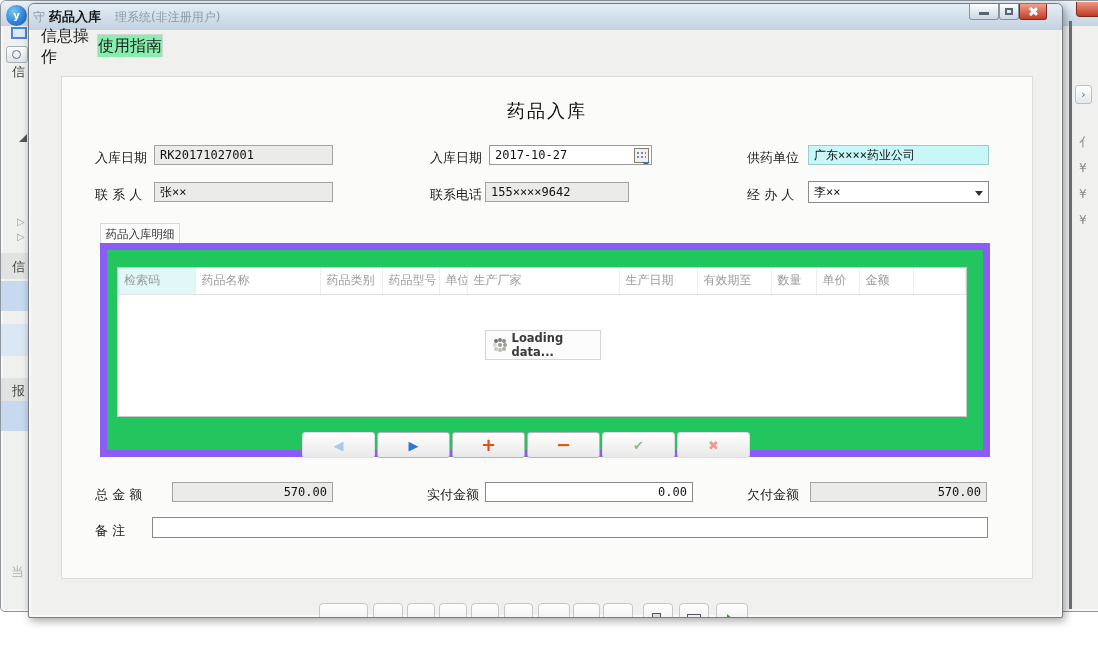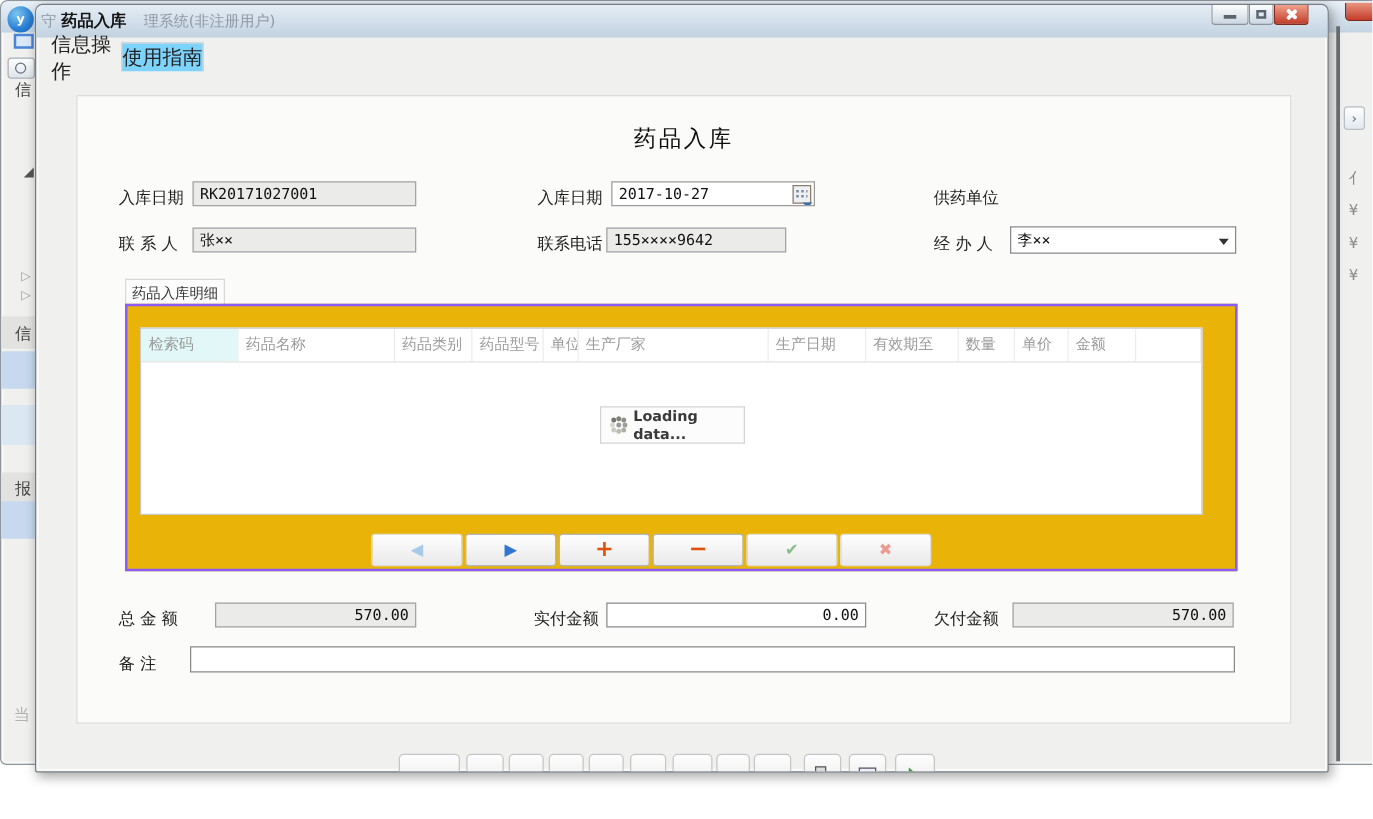--- a/index.html
+++ b/index.html
@@ -53,21 +53,21 @@
   .win-btn.max { left:970px; width:20px; }
   .win-btn.close { left:990px; width:28px; background:linear-gradient(#f0a08c,#c23c28); border-color:#7e2a1c; }
   .ic-min { position:absolute; left:50%; top:8px; width:10px; height:3px; margin-left:-5px; background:#5a6572; }
   .ic-max { position:absolute; left:50%; top:4px; width:8px; height:7px; margin-left:-4px; border:2px solid #5a6572; }
   .ic-x { position:absolute; left:50%; top:50%; width:10px; height:10px; transform:translate(-50%,-55%); }
   .ic-x:before, .ic-x:after { content:""; position:absolute; left:4px; top:0; width:2.5px; height:10px; background:#fff; border-radius:1px; }
   .ic-x:before { transform:rotate(45deg); } .ic-x:after { transform:rotate(-45deg); }
 
   .menu-tab { position:absolute; font-size:16px; color:#222; height:23px; display:flex; align-items:center; justify-content:center; }
   .menu-tab.plain { left:12px; top:31px; width:52px; }
-  .menu-tab.boxed { left:68px; top:30px; width:66px; background:#7dd3fc; border:1px solid #d6d6d6; border-bottom:none; }
+  .menu-tab.boxed { left:68px; top:30px; width:66px; background:#86efac; border:1px solid #d6d6d6; border-bottom:none; }
 
   .inner-panel { position:absolute; left:32px; top:72px; width:972px; height:503px;
     background:#fbfbfa; border:1px solid #dcdcda; }
   .form-title { position:absolute; left:0; top:22px; width:100%; text-align:center;
     font-size:18px; color:#0c0c0c; letter-spacing:2px; }
   .flabel { position:absolute; font-size:13px; color:#1c1c1c; white-space:nowrap; }
   .field { position:absolute; height:20px; font-family:"DejaVu Sans Mono", monospace;
     font-size:12px; color:#111; display:flex; align-items:center; padding:0 5px; white-space:nowrap; overflow:hidden; }
   .field.ro { background:#ebebe9; border:1px solid #a3a3a3; }
   .field.wh { background:#fff; border:1px solid #9a9a9a; }
@@ -88,21 +88,21 @@
   .combo { position:absolute; height:22px; background:#fff; border:1px solid #8a8a8a;
     font-family:"DejaVu Sans Mono", monospace; font-size:12px; color:#111;
     display:flex; align-items:center; padding:0 5px; }
   .combo-arrow { position:absolute; right:5px; top:9px; width:0; height:0;
     border-top:5px solid #333; border-left:4px solid transparent; border-right:4px solid transparent; }
 
   .detail-tab { position:absolute; left:38px; top:146px; width:80px; height:21px;
     background:#fcfcfc; border:1px solid #d8d8d8; border-bottom:none;
     font-size:11.5px; color:#333; display:flex; align-items:center; justify-content:center; }
   .group-panel { position:absolute; left:38px; top:166px; width:890px; height:214px;
-    background:#eab308; border:2px solid #8b5cf6; }
+    background:#22c55e; border:7px solid #8b5cf6; }
   .detail-table { position:absolute; left:10px; top:17px; width:850px; height:150px;
     background:#fff; border:1px solid #c9c9c9; overflow:hidden; }
   .detail-table table { border-collapse:collapse; table-layout:fixed; width:100%; }
   .detail-table th { height:26px; font-weight:normal; color:#9b9b9b; font-size:12px;
     text-align:left; padding:0 0 0 6px; border-right:1px solid #ededed;
     border-bottom:1px solid #e2e2e2; white-space:nowrap; overflow:hidden; }
   .detail-table th.hl { background:#e2f8f8; }
   .loading-box { position:absolute; left:367px; top:62px; width:116px; height:30px;
     border:1px solid #d4d4d4; background:#fcfcfc; display:flex; align-items:center;
     padding-left:8px; font-size:11.5px; font-weight:bold; color:#3a3a3a; }
@@ -190,20 +190,21 @@
       <span class="flabel" style="left:368px;top:72px">入库日期</span>
       <div class="field wh" style="left:427px;top:68px;width:163px">
         <span>2017-10-27</span>
         <span class="cal-icon">
             <i></i>
             <span class="cal-arrow"></span>
           </span>
       </div>
 
       <span class="flabel" style="left:685px;top:72px">供药单位</span>
+      <div class="field cyan" style="left:746px;top:68px;width:181px">广东××××药业公司</div>
 
       <span class="flabel" style="left:33px;top:109px">联 系 人</span>
       <div class="field ro" style="left:92px;top:105px;width:179px">张××</div>
 
       <span class="flabel" style="left:368px;top:109px">联系电话</span>
       <div class="field ro" style="left:423px;top:105px;width:144px">155××××9642</div>
 
       <span class="flabel" style="left:685px;top:109px">经 办 人</span>
       <div class="combo" style="left:746px;top:104px;width:181px">
         <span>李××</span>

